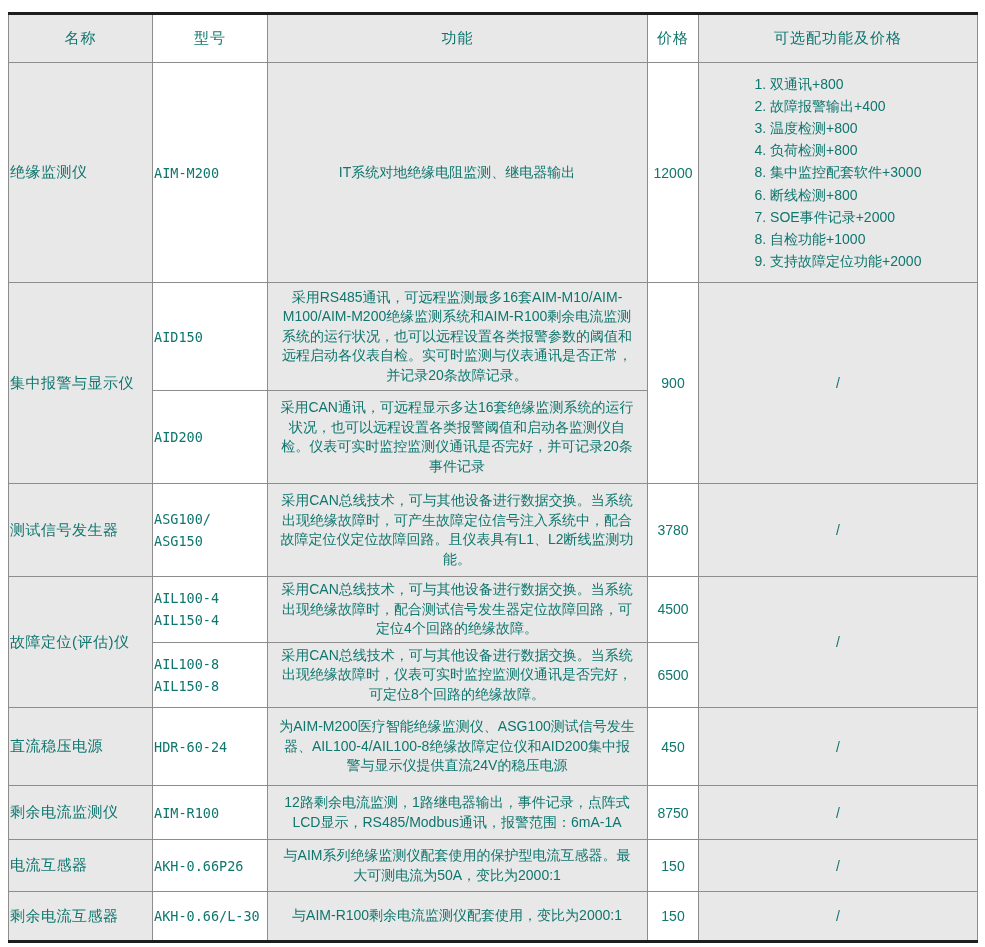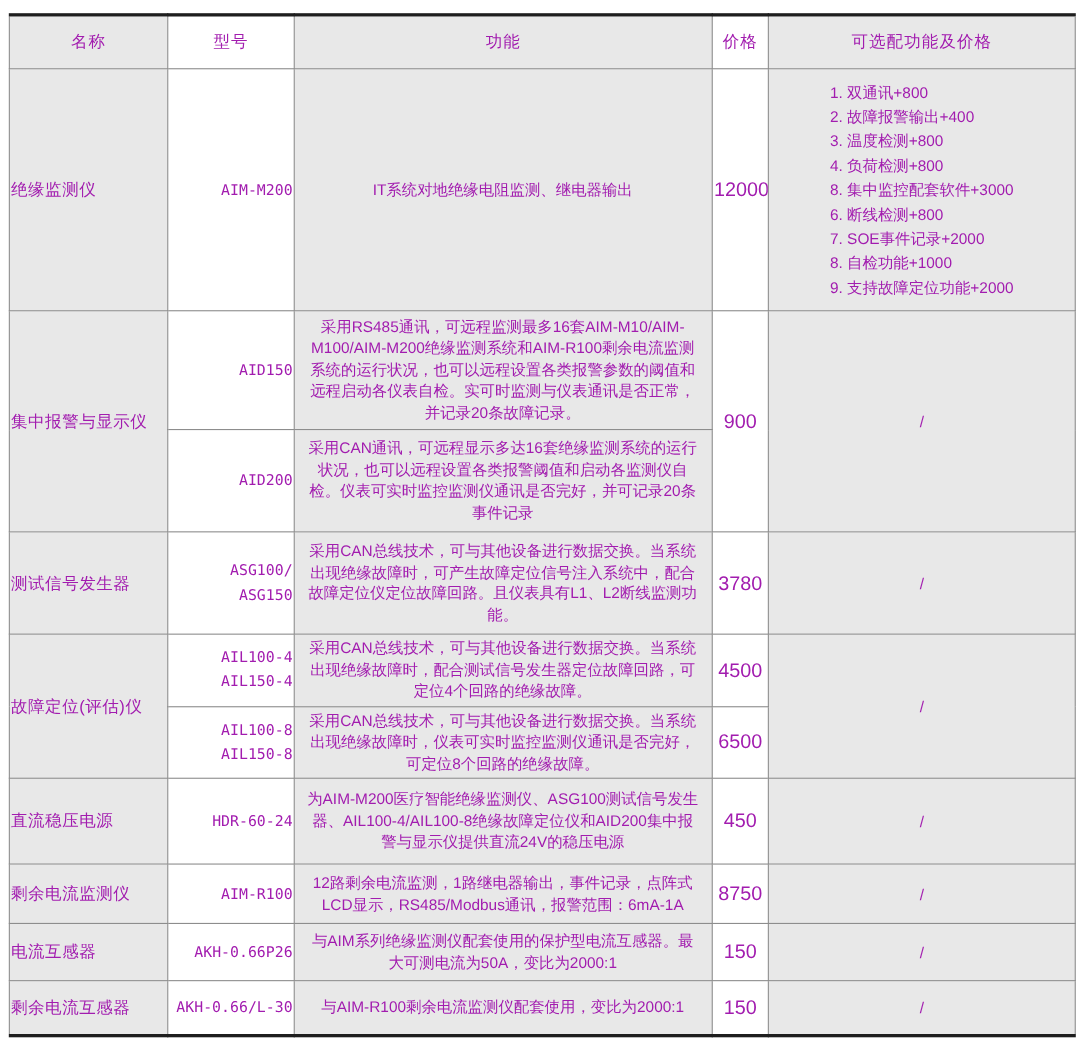--- a/index.html
+++ b/index.html
@@ -20,52 +20,52 @@
     table-layout: fixed;
     width: 969px;
     border-top: 3px solid #1e1e1e;
     border-bottom: 3px solid #1e1e1e;
     border-left: 1px solid #8d8d8d;
     border-right: 1px solid #8d8d8d;
   }
   table.spec th, table.spec td {
     border: 1px solid #8d8d8d;
     font-weight: normal;
-    color: #a21caf;
+    color: #0f766e;
     overflow: hidden;
     vertical-align: middle;
   }
   .bg-gray  { background: #e8e8e8; }
   .bg-white { background: #ffffff; }
   th.hdr {
     font-size: 15px;
     text-align: center;
     letter-spacing: 1px;
   }
   th.hdr-fn {
     
   }
   td.name-cell {
     font-size: 15px;
     letter-spacing: 0.5px;
   }
   td.model-cell {
     font-family: "DejaVu Sans Mono", monospace;
     font-size: 13.5px;
-    text-align: right;
+    text-align: left;
     line-height: 22px;
   }
   td.fn-cell {
     font-size: 14px;
     text-align: center;
     padding: 3px 10px 3px 9px;
     line-height: 19.5px;
   }
   td.price-cell {
-    font-size: 18px;
+    font-size: 14px;
     text-align: center;
   }
   td.opt-cell {
     font-size: 14px;
     text-align: center;
   }
   .options-list {
     display: inline-block;
     text-align: left;
     font-size: 14px;

